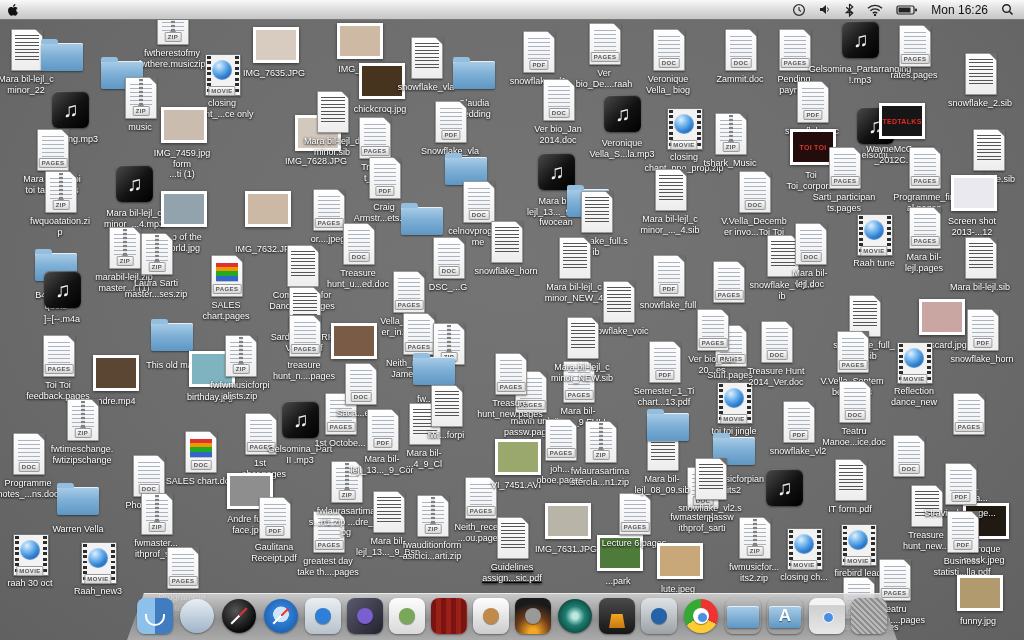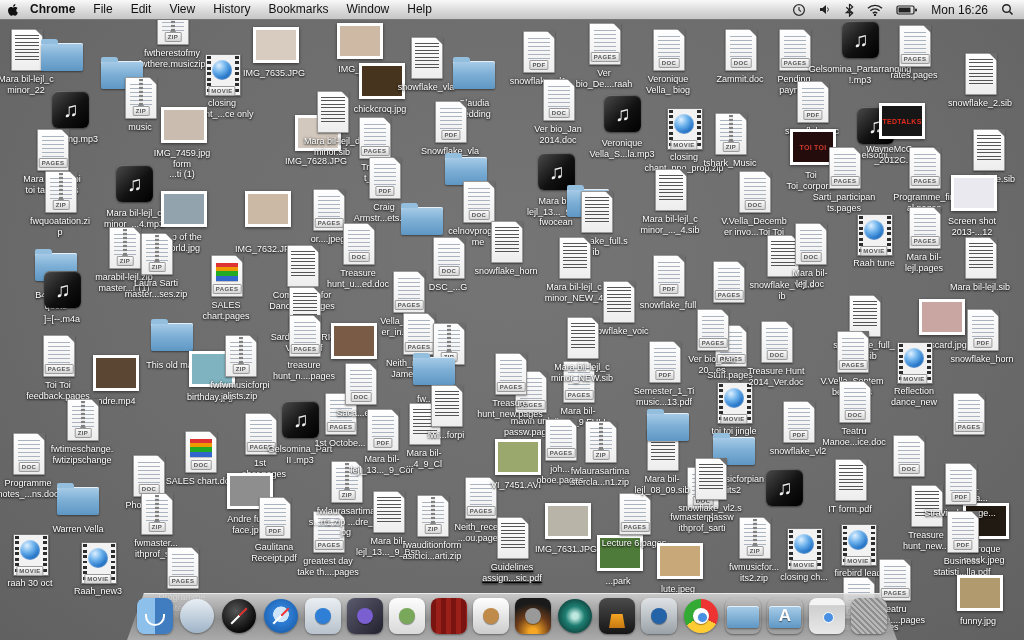--- a/index.html
+++ b/index.html
@@ -90,30 +90,20 @@
 </head>
 <body>
 
 <div id="screen">
   <div id="menubar">
     <div class="apple">
       <svg class="mi" width="13" height="14" viewBox="0 0 13 14">
         <path fill="#111" d="M9.3 7.4c0-1.5 1.2-2.2 1.3-2.3-.7-1-1.8-1.2-2.2-1.2-.9-.1-1.8.6-2.3.6-.5 0-1.2-.6-2-.6C3 3.9 2 4.5 1.5 5.4c-1 1.8-.3 4.4.8 5.8.5.7 1.1 1.5 1.9 1.5.8 0 1.1-.5 2-.5s1.2.5 2 .5 1.4-.7 1.9-1.4c.6-.8.8-1.6.8-1.7 0 0-1.6-.6-1.6-2.2zM7.8 2.9c.4-.5.7-1.2.6-1.9-.6 0-1.3.4-1.8.9-.4.4-.7 1.2-.6 1.8.7.1 1.4-.3 1.8-.8z"></path>
       </svg>
     </div>
-    <div id="menus" style="display: flex;">
-        <div class="menu app">Chrome</div>
-        <div class="menu">File</div>
-        <div class="menu">Edit</div>
-        <div class="menu">View</div>
-        <div class="menu">History</div>
-        <div class="menu">Bookmarks</div>
-        <div class="menu">Window</div>
-        <div class="menu">Help</div>
-      </div>
     <div class="spacer"></div>
     <div class="status">
       <svg class="mi" width="14" height="14" viewBox="0 0 14 14">
         <circle cx="7" cy="7" r="5.4" fill="none" stroke="#333" stroke-width="1.3"></circle>
         <path d="M7 4v3l2 1.4" fill="none" stroke="#333" stroke-width="1.2"></path>
       </svg>
       <svg class="mi" width="13" height="13" viewBox="0 0 13 13">
         <path fill="#222" d="M1 5h2.5L7 2v9L3.5 8H1z"></path>
           <path d="M8.5 4.5a3 3 0 010 4" fill="none" stroke="#222" stroke-width="1"></path>
       </svg>
@@ -1306,21 +1296,21 @@
       </div>
       <div class="di" style="left: 616px; top: 340px;">
         <div class="g">
           <div class="page">
             <div class="fold"></div>
             <div class="lines"></div>
             <div class="badge">PDF</div>
           </div>
         </div>
         <div class="lb">Semester_1_Ti
-music...13.pdf</div>
+chart...13.pdf</div>
       </div>
       <div class="di" style="left: 682px; top: 324px;">
         <div class="g">
           <div class="page">
             <div class="fold"></div>
             <div class="lines"></div>
             <div class="badge">PAGES</div>
           </div>
         </div>
         <div class="lb">Stuff.pages</div>

